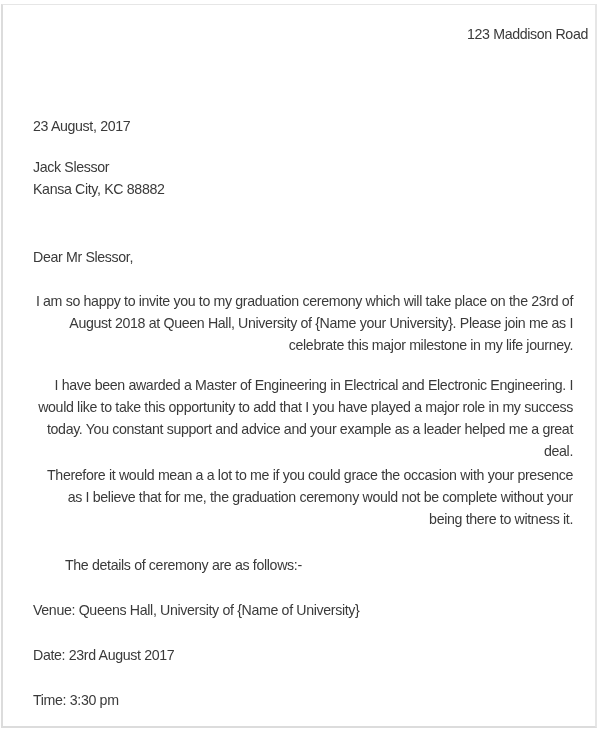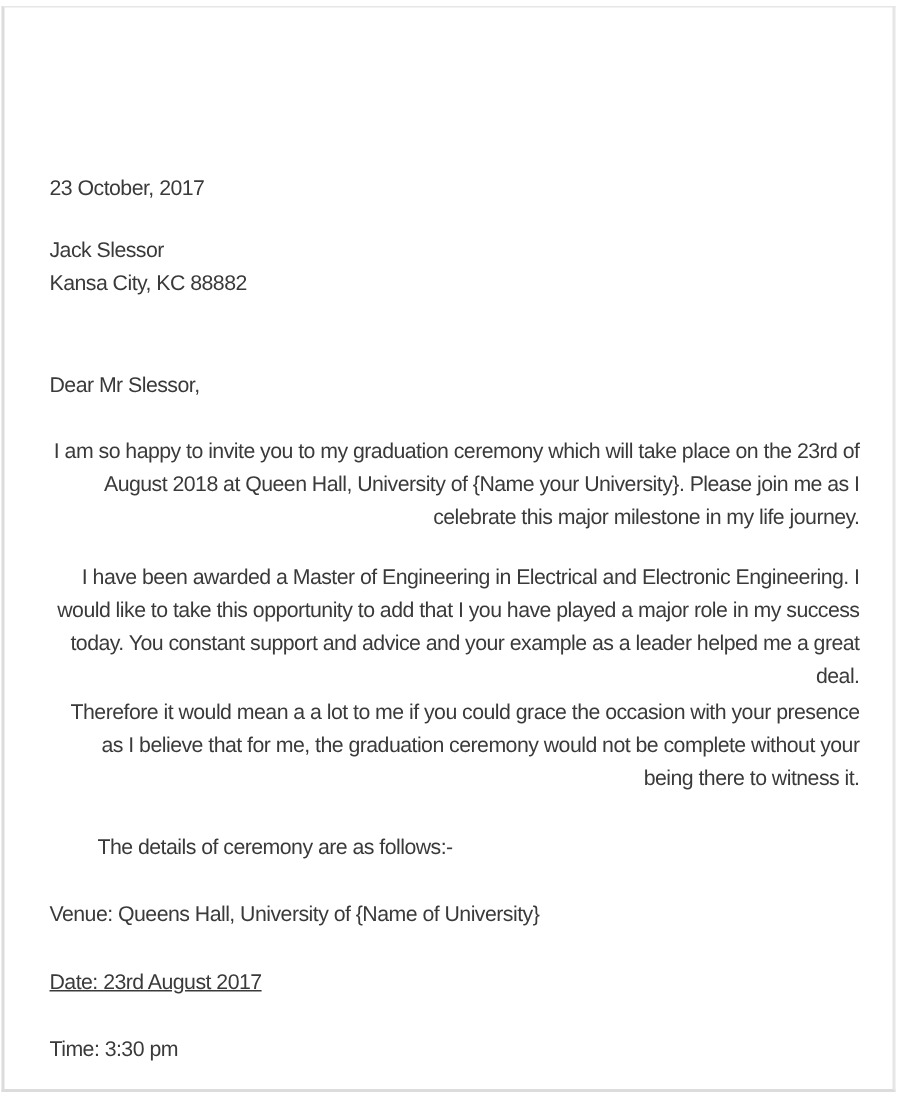--- a/index.html
+++ b/index.html
@@ -46,33 +46,34 @@
   .sender div, .recipient div { white-space: nowrap; }
   .date { position: absolute; top: 115px; left: 0; white-space: nowrap; }
   .recipient { position: absolute; top: 156px; left: 0; }
   .salutation { position: absolute; top: 246px; left: 0; white-space: nowrap; }
   .para { position: absolute; left: 0; width: 540px; text-align: right; }
   .p1 { top: 290px; }
   .p2 { top: 374px; }
   .p3 { top: 464px; }
   .details-intro { position: absolute; top: 554px; left: 0; white-space: nowrap; margin-left: 32px; }
   .venue { position: absolute; top: 599px; left: 0; white-space: nowrap; }
-  .date-line { position: absolute; top: 644px; left: 0; white-space: nowrap; text-decoration: underline; }
+  .date-line { position: absolute; top: 644px; left: 0; white-space: nowrap; }
   .time-line { position: absolute; top: 689px; left: 0; white-space: nowrap; }
 </style>
 </head>
 <body>
 
 <div class="frame"></div>
 
 <div class="letter">
   <div class="sender">
+    <div>123 Maddison Road</div>
   </div>
 
-  <div class="date">23 October, 2017</div>
+  <div class="date">23 August, 2017</div>
 
   <div class="recipient">
     <div>Jack  Slessor</div>
     <div>Kansa City, KC 88882</div>
   </div>
 
   <div class="salutation">Dear Mr Slessor,</div>
 
   <div class="para p1">I am so happy to invite you to my graduation ceremony which will take place on the 23rd of August 2018  at Queen Hall, University of {Name your University}. Please join me as I celebrate this major milestone in my life journey.</div>
   <div class="para p2">I have been awarded a Master of Engineering in Electrical and Electronic Engineering. I would like to take this opportunity to add that I you have played a major role in my success today. You constant support and advice and your example as a leader helped me a great deal.</div>

